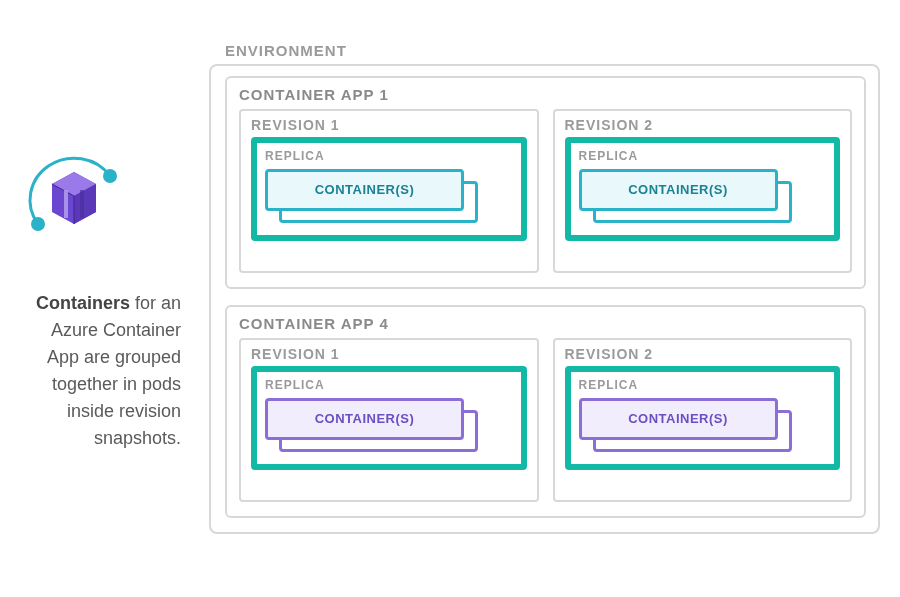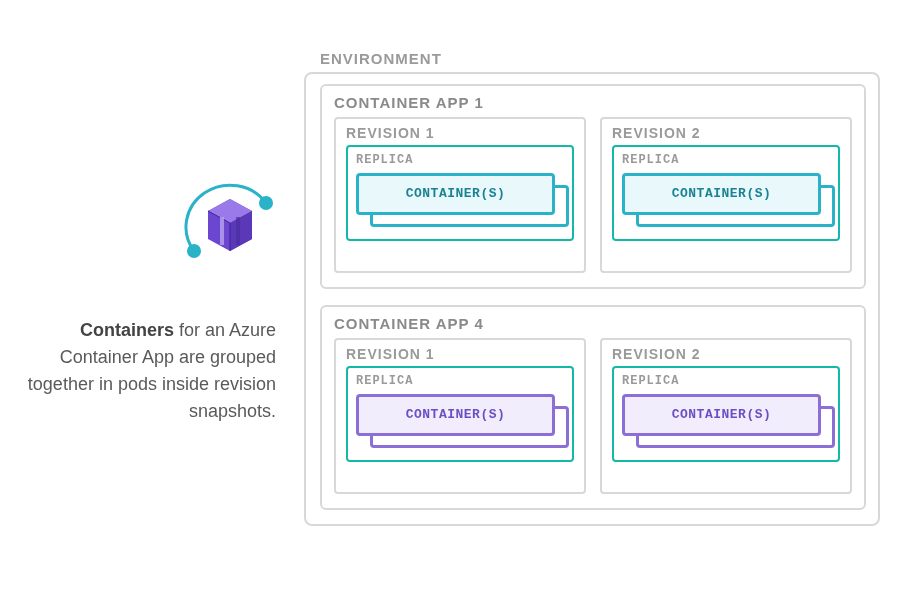--- a/index.html
+++ b/index.html
@@ -5,24 +5,24 @@
   * { box-sizing: border-box; margin: 0; padding: 0; }
   body {
     font-family: "Segoe UI", -apple-system, sans-serif;
     background: #fff;
     width: 900px;
     height: 597px;
     display: flex;
     align-items: center;
   }
   .left-col {
-    width: 304px;
+    width: 209px;
     display: flex;
     flex-direction: column;
-    align-items: flex-end;
+    align-items: flex-start;
     padding: 0 20px 0 18px;
   }
   .icon-wrap {
     margin-bottom: 40px;
   }
   .caption {
     font-size: 18px;
     color: #5a5a5a;
     text-align: right;
     line-height: 1.5;
@@ -69,24 +69,23 @@
     padding: 6px 10px 30px 10px;
   }
   .rev-label {
     font-size: 14px;
     letter-spacing: 1px;
     color: #9a9a9a;
     font-weight: 600;
     margin-bottom: 4px;
   }
   .replica {
-    border: 2px solid #14b8a6;
+    border: 6px solid #14b8a6;
     border-radius: 4px;
     padding: 6px 7px 12px 8px;
-    font-family: Liberation Mono, monospace;
   }
   .rep-label {
     font-size: 12px;
     letter-spacing: 1px;
     color: #9a9a9a;
     font-weight: 600;
     margin-bottom: 6px;
   }
   .container-stack {
     position: relative;

